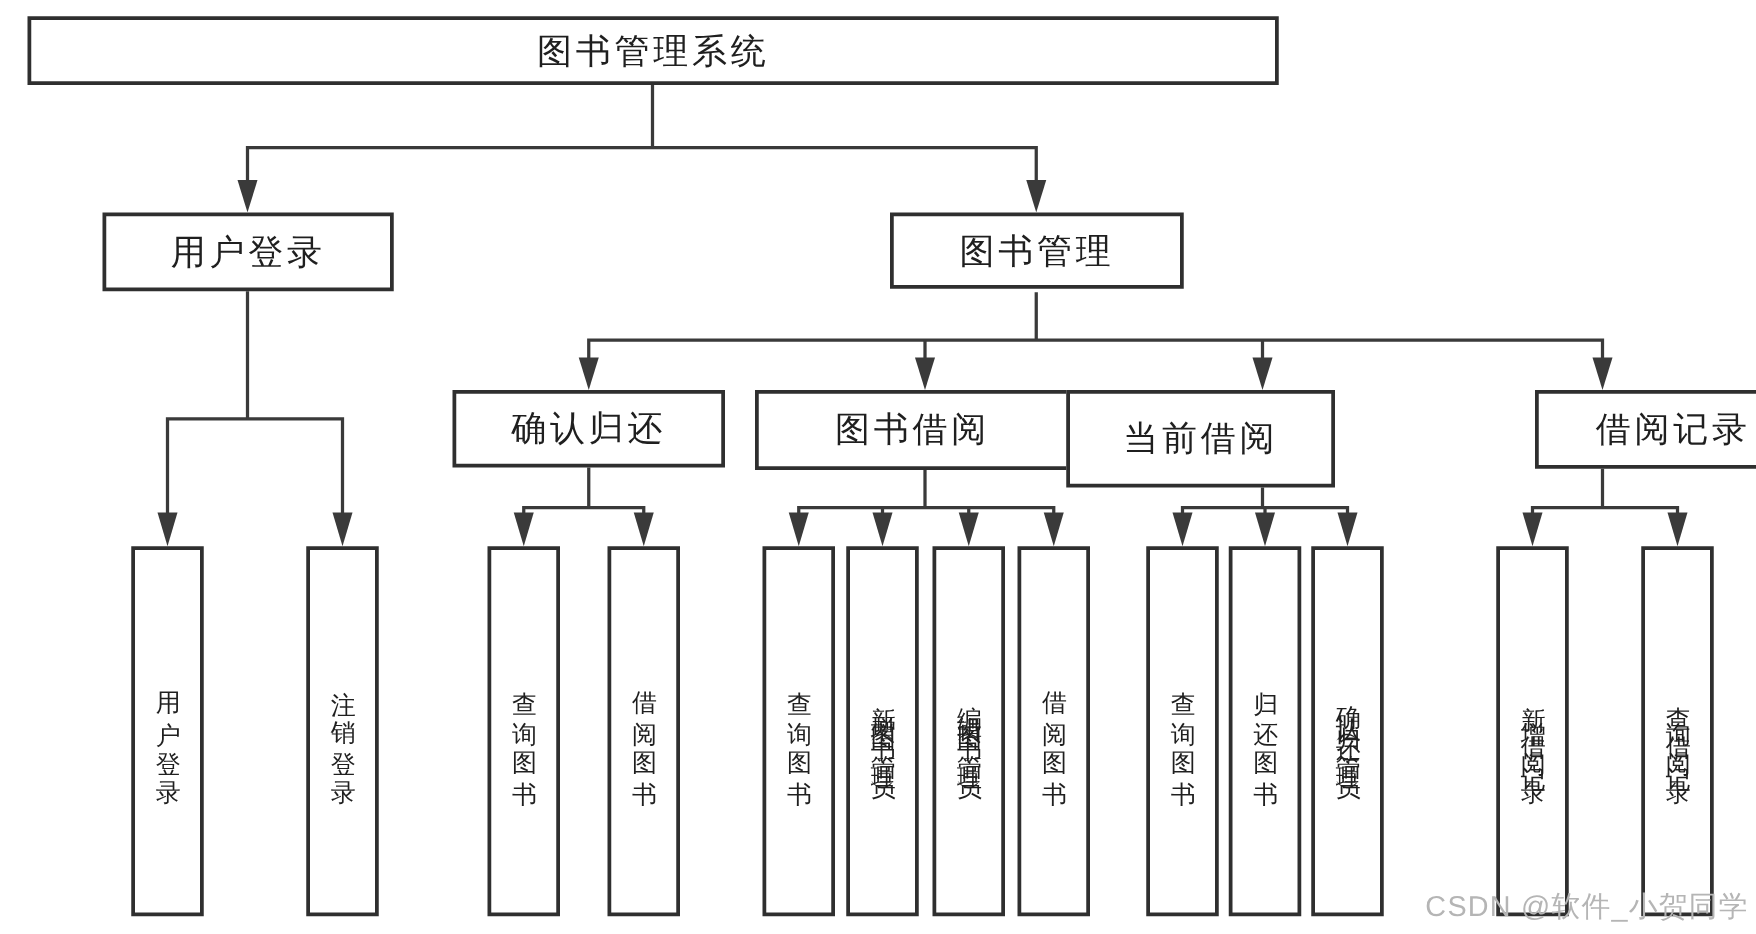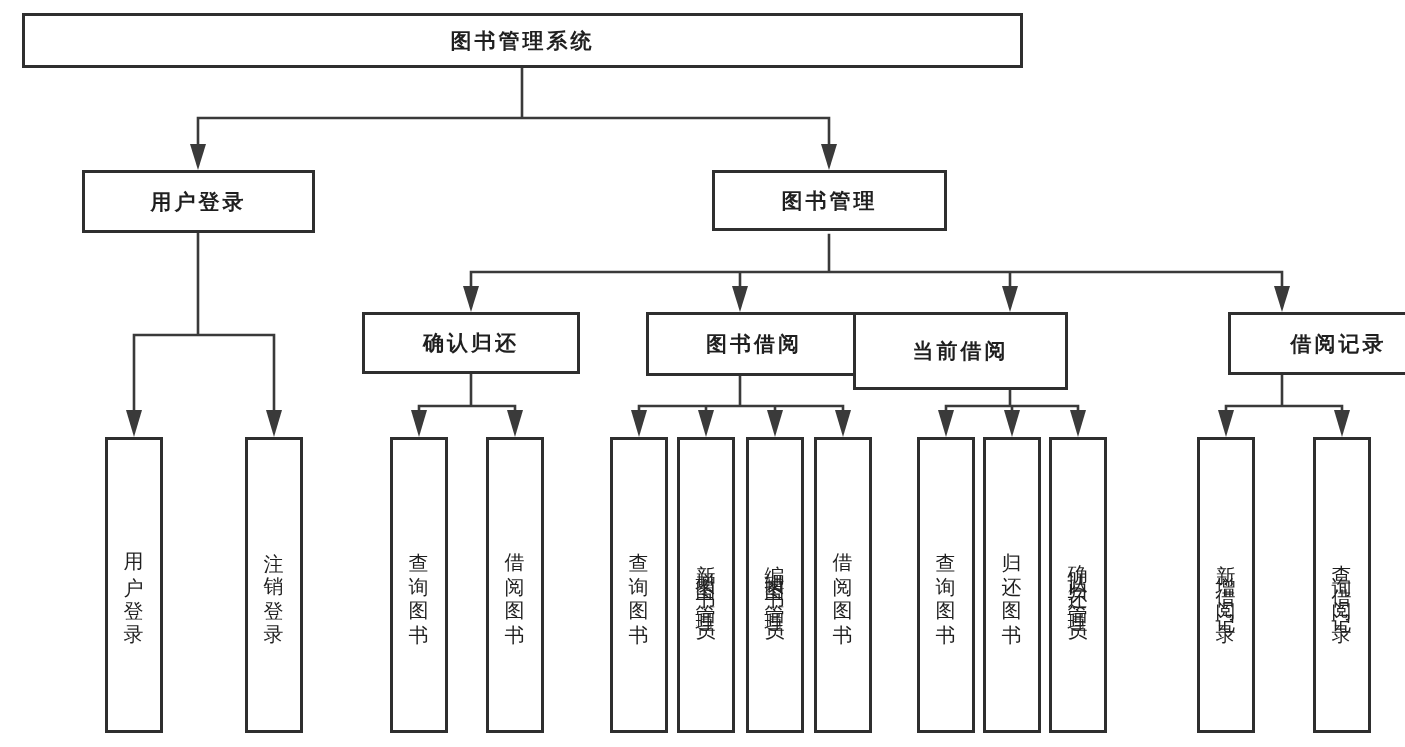--- a/index.html
+++ b/index.html
@@ -2,21 +2,21 @@
 <html style="--line: #3a3a3a; --border: #2f2f2f; --text: #1f1f1f; --watermark: #b5b5b5; --background: #ffffff;"><head>
 <meta charset="utf-8">
 <style>
   html,body{margin:0;padding:0;background:#fff;font-family:"Liberation Sans",sans-serif;}
   .stage{position:relative;width:1405px;height:747px;background:var(--background,#fff);overflow:hidden;}
   .connectors{position:absolute;left:0;top:0;width:1405px;height:747px;}
   .connectors path{stroke:var(--line,#3a3a3a);stroke-width:2.6;fill:none;stroke-linecap:square;stroke-linejoin:miter;}
   .connectors polygon{fill:var(--line,#3a3a3a);stroke:none;}
   .box{position:absolute;box-sizing:border-box;border:3px solid var(--border,#2f2f2f);background:#fff;
        display:flex;align-items:center;justify-content:center;color:var(--text,#1f1f1f);}
-  .h{font-size:21px;letter-spacing:3px;white-space:nowrap;font-weight:bold;}
+  .h{font-size:28px;letter-spacing:3px;white-space:nowrap;}
   .v{writing-mode:vertical-lr;text-orientation:mixed;font-size:20px;line-height:1;}
   .sp4{letter-spacing:24px;}
   .sp6{letter-spacing:12px;}
   .sp9{letter-spacing:8px;}
   .watermark{position:absolute;right:6px;top:710px;font-size:23px;letter-spacing:1px;
              color:var(--watermark,#b5b5b5);white-space:nowrap;}
 </style>
 </head>
 <body>
 
@@ -64,21 +64,21 @@
       <polygon points="1334,410 1350,410 1342,437"></polygon>
     </g>
   </svg>
 
   <div class="box h" style="left:22px;top:13px;width:1001px;height:55px">图书管理系统</div>
 
   <div class="box h" style="left:82px;top:170px;width:233px;height:63px">用户登录</div>
   <div class="box h" style="left:712px;top:170px;width:235px;height:61px">图书管理</div>
 
   <div class="box h" style="left:362px;top:312px;width:218px;height:62px">确认归还</div>
-  <div class="box h" style="left:646px;top:312px;width:216px;height:64px">图书借阅</div>
+  <div class="box h" style="left:604px;top:312px;width:252px;height:64px">图书借阅</div>
   <div class="box h" style="left:853px;top:312px;width:215px;height:78px">当前借阅</div>
   <div class="box h" style="left:1228px;top:312px;width:221px;height:63px">借阅记录</div>
 
   <div class="box v sp4" style="left:105px;top:437px;width:58px;height:296px">用户登录</div>
   <div class="box v sp4" style="left:245px;top:437px;width:58px;height:296px">注销登录</div>
 
   <div class="box v sp4" style="left:390px;top:437px;width:58px;height:296px">查询图书</div>
   <div class="box v sp4" style="left:486px;top:437px;width:58px;height:296px">借阅图书</div>
 
   <div class="box v sp4" style="left:610px;top:437px;width:58px;height:296px">查询图书</div>
@@ -86,13 +86,14 @@
   <div class="box v sp9" style="left:746px;top:437px;width:58px;height:296px">编辑图书（管理员）</div>
   <div class="box v sp4" style="left:814px;top:437px;width:58px;height:296px">借阅图书</div>
 
   <div class="box v sp4" style="left:917px;top:437px;width:58px;height:296px">查询图书</div>
   <div class="box v sp4" style="left:983px;top:437px;width:58px;height:296px">归还图书</div>
   <div class="box v sp9" style="left:1049px;top:437px;width:58px;height:296px">确认归还（管理员）</div>
 
   <div class="box v sp6" style="left:1197px;top:437px;width:58px;height:296px">新增借阅记录</div>
   <div class="box v sp6" style="left:1313px;top:437px;width:58px;height:296px">查询借阅记录</div>
 
+  <div class="watermark">CSDN @软件_小贺同学</div>
 </div>
 
 </body></html>

